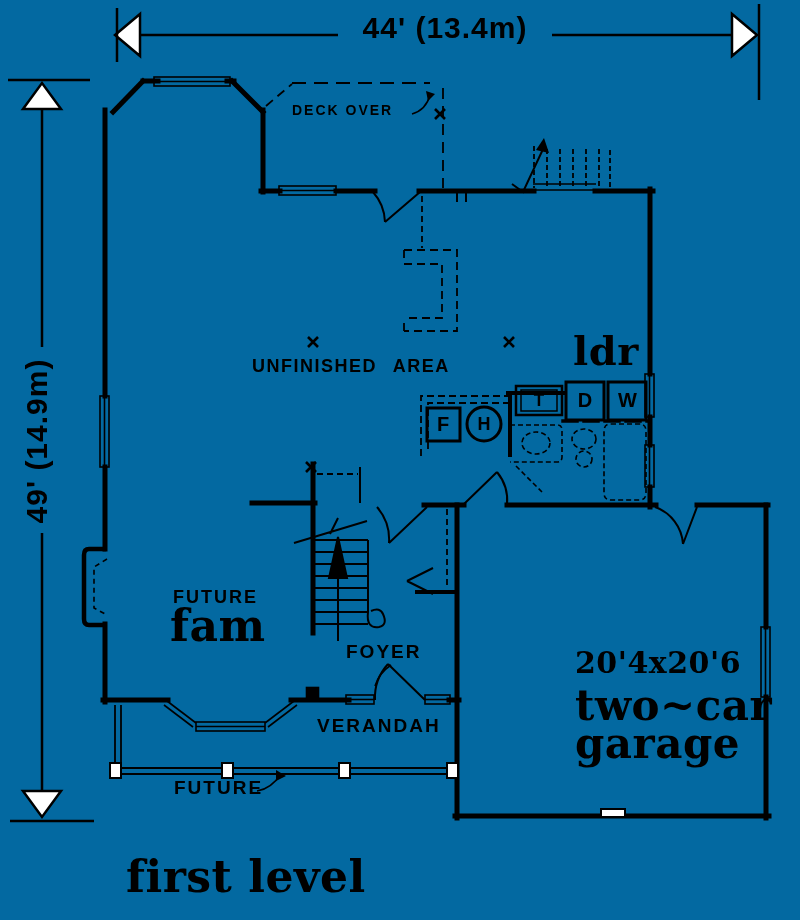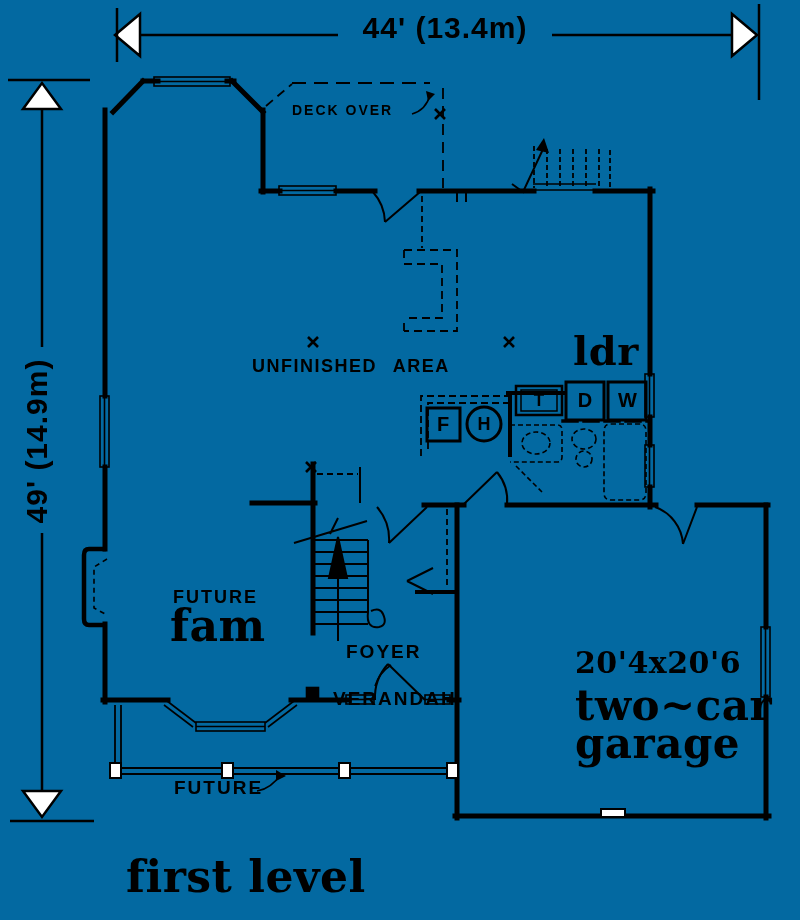--- a/index.html
+++ b/index.html
@@ -211,21 +211,21 @@
 <div class="lbl" style="left:252px; top:356px; font-size:18px; letter-spacing:1.5px; word-spacing:10px;">UNFINISHED AREA</div>
 
 <div class="lbl serif" style="left:573px; top:331px; font-size:40px; line-height:1;">ldr</div>
 
 <div class="lbl" style="left:173px; top:587px; font-size:18px;">FUTURE</div>
 
 <div class="lbl serif" style="left:170px; top:602px; font-size:44px; line-height:1.1;">fam</div>
 
 <div class="lbl" style="left:346px; top:641px; font-size:19px;">FOYER</div>
 
-<div class="lbl" style="left:317px; top:688px; font-size:19px;margin-left:16px;">VERANDAH</div>
+<div class="lbl" style="left:317px; top:715px; font-size:19px;">VERANDAH</div>
 
 <div class="lbl" style="left:174px; top:777px; font-size:19px;">FUTURE</div>
 
 <div class="lbl serif" style="left:575px; top:648px; font-size:30px; line-height:1;">20'4x20'6</div>
 
 <div class="lbl serif" style="left:575px; top:685px; font-size:42px; line-height:1;">two~car</div>
 
 <div class="lbl serif" style="left:575px; top:723px; font-size:42px; line-height:1;">garage</div>
 
 <div class="lbl serif" style="left:126px; top:855px; font-size:44px; line-height:1;">first level</div>

